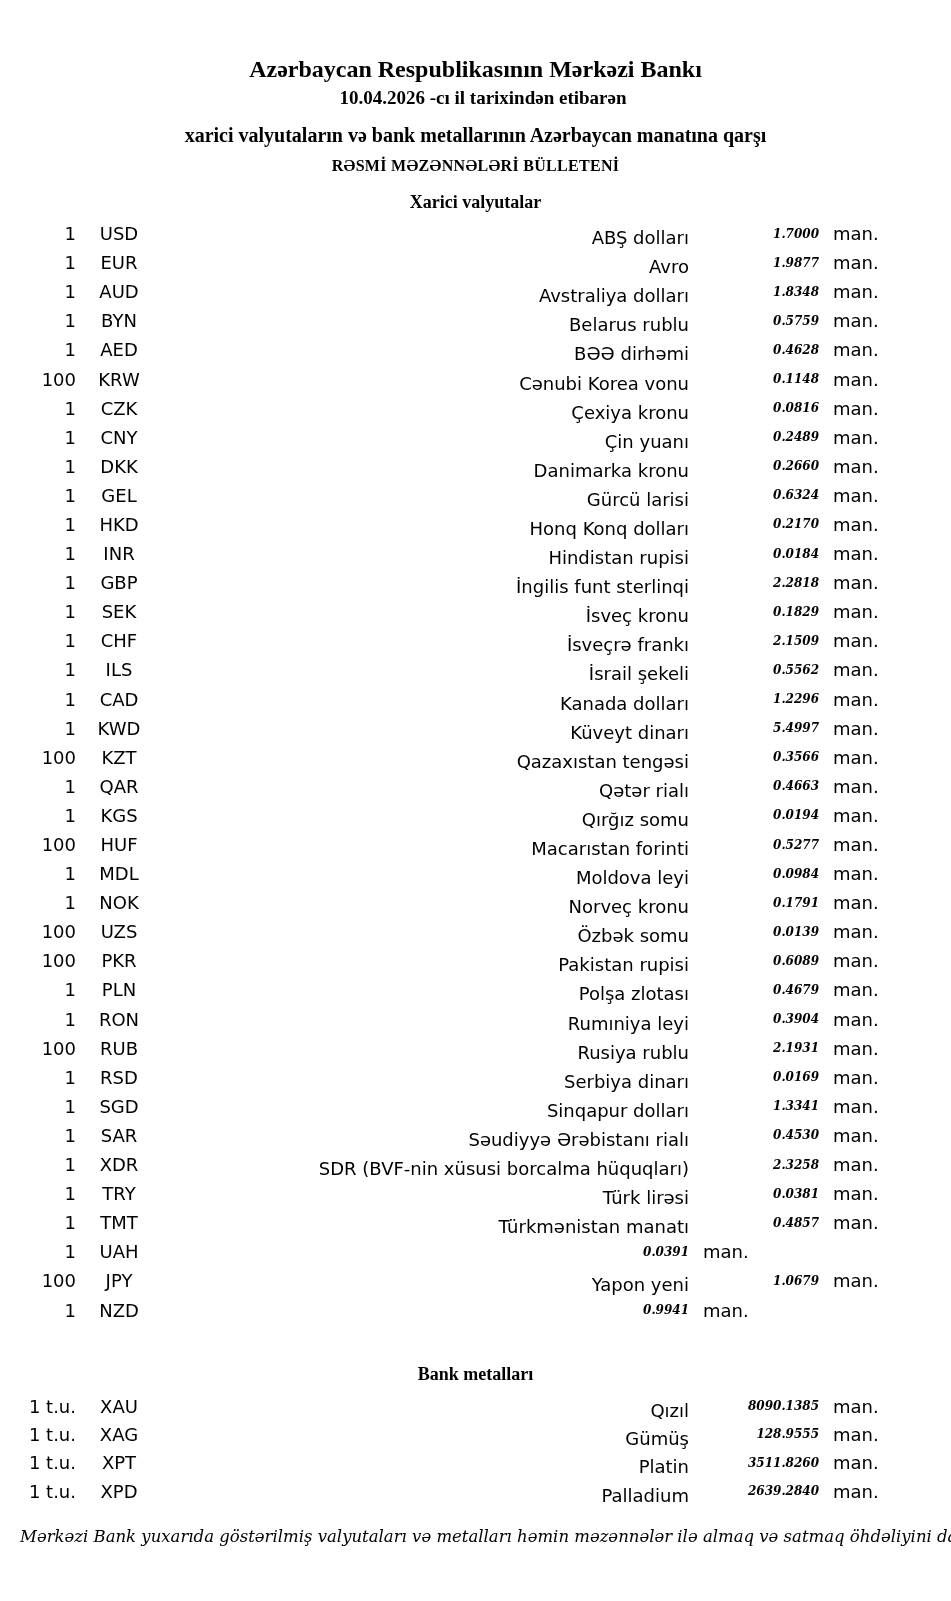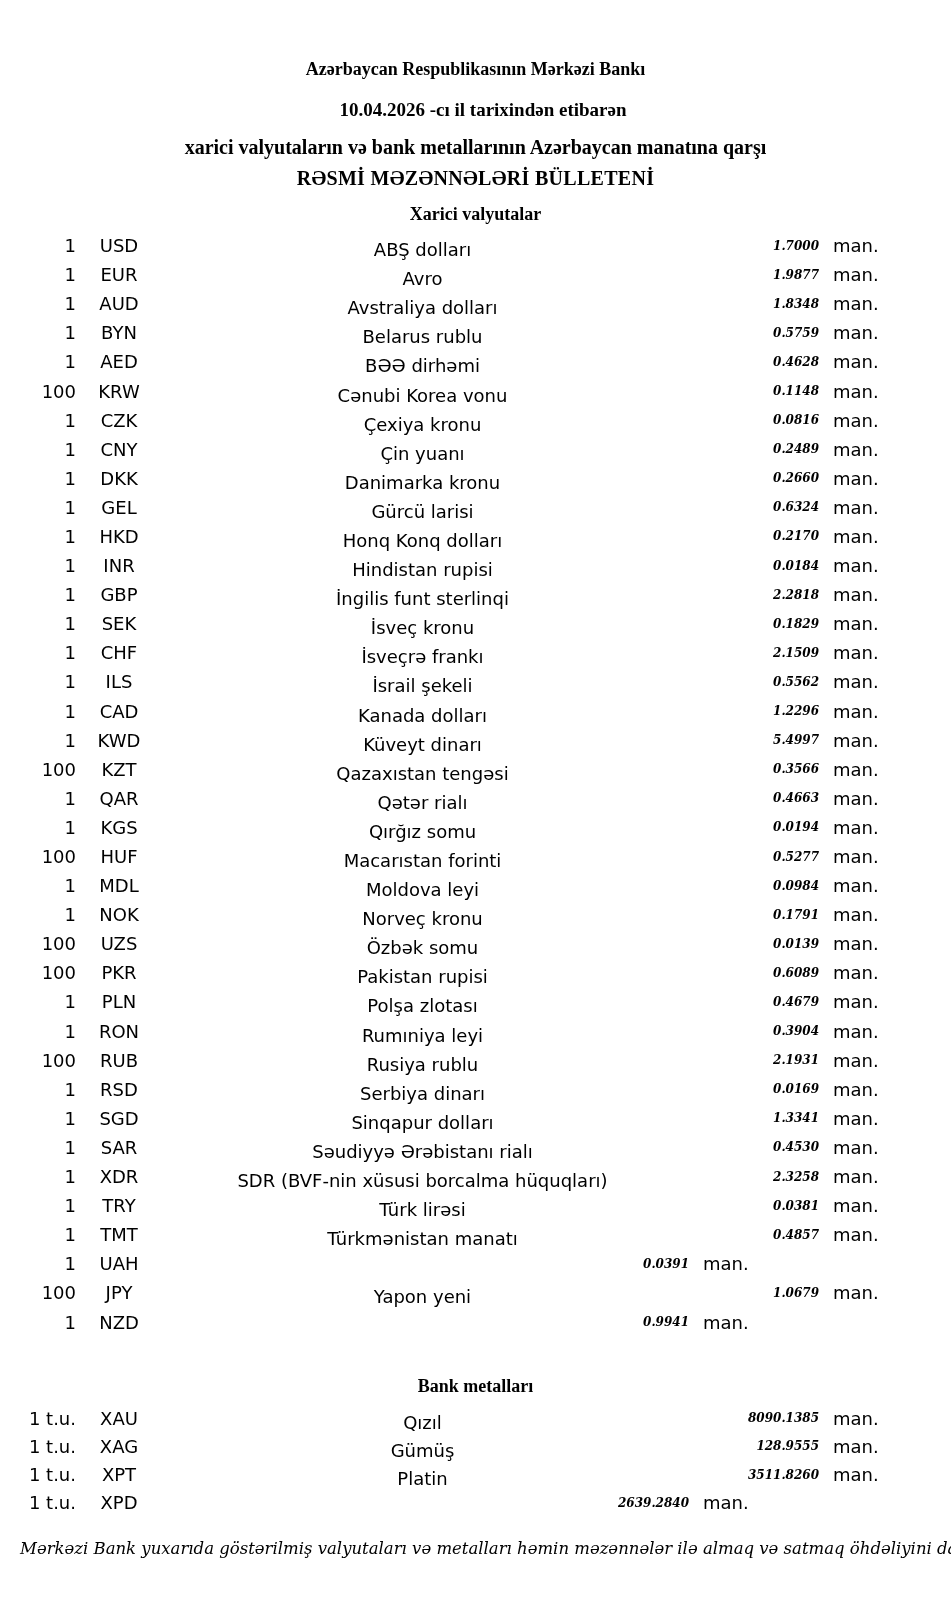--- a/index.html
+++ b/index.html
@@ -11,46 +11,45 @@
     font-family: "DejaVu Sans", sans-serif;
     overflow: hidden;
   }
   .page { width: 951px; height: 1601px; }
 
   .header-title {
     margin-top: 52px;
     text-align: center;
     font-family: "Liberation Serif", serif;
     font-weight: bold;
-    font-size: 18px;
+    font-size: 24px;
     line-height: 34px;
   }
   .header-date {
-    margin-top: 12px;
     text-align: center;
     font-family: "Liberation Serif", serif;
     font-weight: bold;
     font-size: 19px;
     line-height: 24px;
     padding-left: 15px;
   }
   .header-subtitle {
     margin-top: 12px;
     text-align: center;
     font-family: "Liberation Serif", serif;
     font-weight: bold;
     font-size: 20px;
     line-height: 26px;
   }
   .header-bulletin {
     margin-top: 5px;
     text-align: center;
     font-family: "Liberation Serif", serif;
     font-weight: bold;
-    font-size: 20px;
+    font-size: 16px;
     line-height: 26px;
     letter-spacing: 0.3px;
   }
   .section-heading {
     text-align: center;
     font-family: "Liberation Serif", serif;
     font-weight: bold;
     font-size: 18px;
     line-height: 22px;
   }
@@ -73,21 +72,21 @@
   .cell.qty {
     text-align: right;
     font-size: 18px;
     padding-right: 6px;
   }
   .cell.code {
     text-align: center;
     font-size: 18px;
   }
   .cell.name {
-    text-align: center;
+    text-align: right;
     font-size: 18px;
     margin-top: 8px;
   }
   .cell.rate {
     text-align: right;
     font-family: "DejaVu Serif", serif;
     font-style: italic;
     font-weight: bold;
     font-size: 12px;
   }
@@ -408,20 +407,21 @@
       <div class="rate-row">
         <span class="cell qty">1 t.u.</span>
         <span class="cell code">XPT</span>
         <span class="cell name">Platin</span>
         <span class="cell rate">3511.8260</span>
         <span class="cell unit">man.</span>
       </div>
       <div class="rate-row">
         <span class="cell qty">1 t.u.</span>
         <span class="cell code">XPD</span>
+        <span class="cell name">Palladium</span>
         <span class="cell rate">2639.2840</span>
         <span class="cell unit">man.</span>
       </div>
     </div>
 
   <div class="footer-disclaimer">Mərkəzi Bank yuxarıda göstərilmiş valyutaları və metalları həmin məzənnələr ilə almaq və satmaq öhdəliyini daşımır.</div>
 
 </div>
 
 </body></html>

